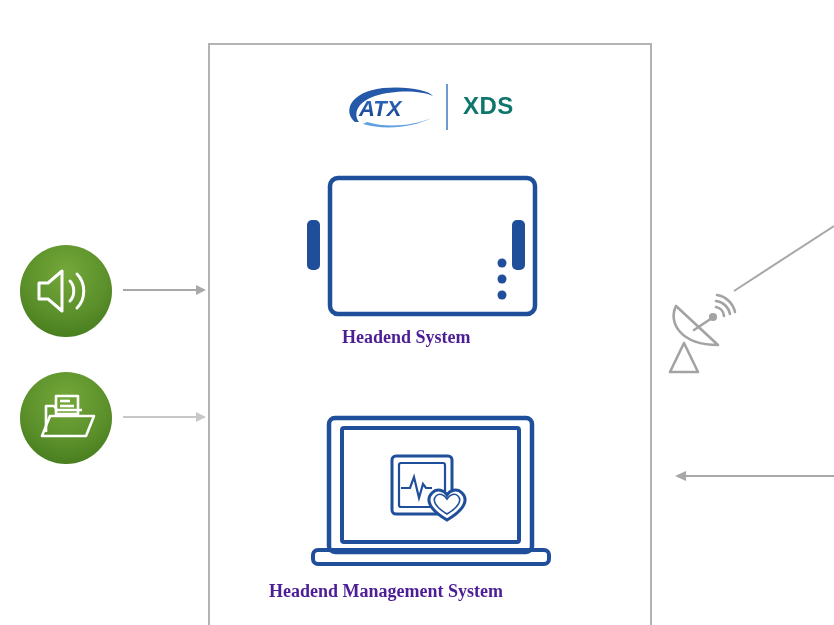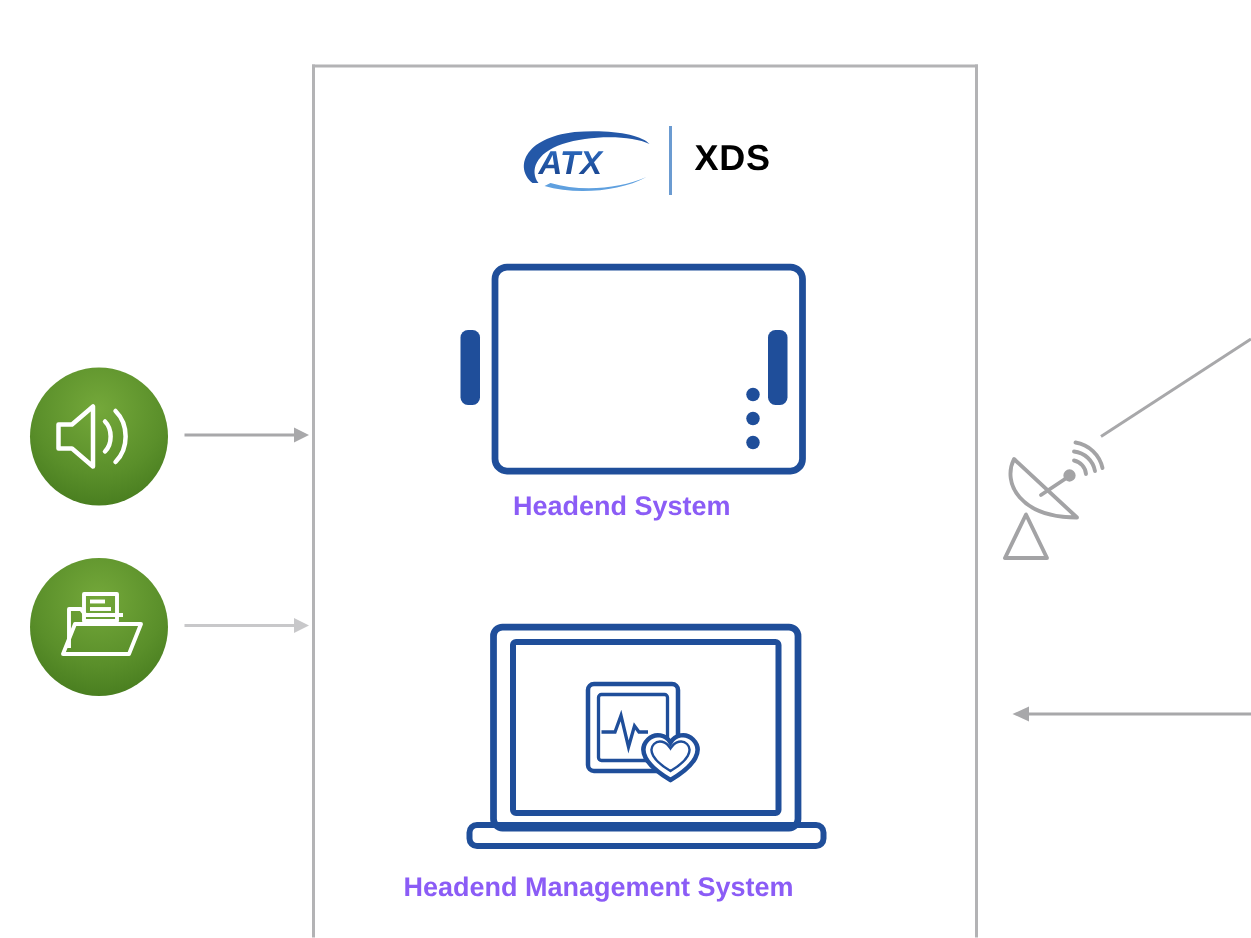--- a/index.html
+++ b/index.html
@@ -1,22 +1,22 @@
 <!DOCTYPE html>
 <html><head>
 <meta charset="utf-8">
 <style>
   html, body { margin:0; padding:0; background:#ffffff; }
   body { width:834px; height:625px; position:relative; overflow:hidden; font-family:"DejaVu Sans", sans-serif; }
   .frame { position:absolute; left:208px; top:43px; width:444px; height:600px; border:2px solid #b3b3b5; border-bottom:none; box-sizing:border-box; }
   .logo { position:absolute; left:343px; top:82px; width:180px; height:50px; }
   .logo-atx { position:absolute; left:0; top:0; width:95px; height:50px; }
   .logo-sep { position:absolute; left:103px; top:2px; width:2px; height:46px; background:#6b9bd1; }
-  .logo-xds { position:absolute; left:120px; top:10px; font-family:"Liberation Sans", sans-serif; font-weight:bold; font-size:24px; color:#000000; letter-spacing:0.5px; }
-  .label { position:absolute; font-family:Liberation Sans, sans-serif; font-weight:bold; color:#8b5cf6; font-size:18px; white-space:nowrap; }
+  .logo-xds { position:absolute; left:120px; top:10px; font-family:"Liberation Sans", sans-serif; font-weight:bold; font-size:24px; color:#0f766e; letter-spacing:0.5px; }
+  .label { position:absolute; font-family:Liberation Serif, serif; font-weight:bold; color:#4c1d95; font-size:18px; white-space:nowrap; }
   .lbl-headend { left:342px; top:327px; }
   .lbl-cms { left:269px; top:581px; }
   .svgabs { position:absolute; left:0; top:0; }
   .circle { position:absolute; width:92px; height:92px; border-radius:50%;
     background: radial-gradient(circle at 50% 30%, #74a83a 0%, #5a8f2a 55%, #3e7319 100%); }
   .c1 { left:20px; top:245px; }
   .c2 { left:20px; top:372px; }
 </style>
 </head>
 <body>

